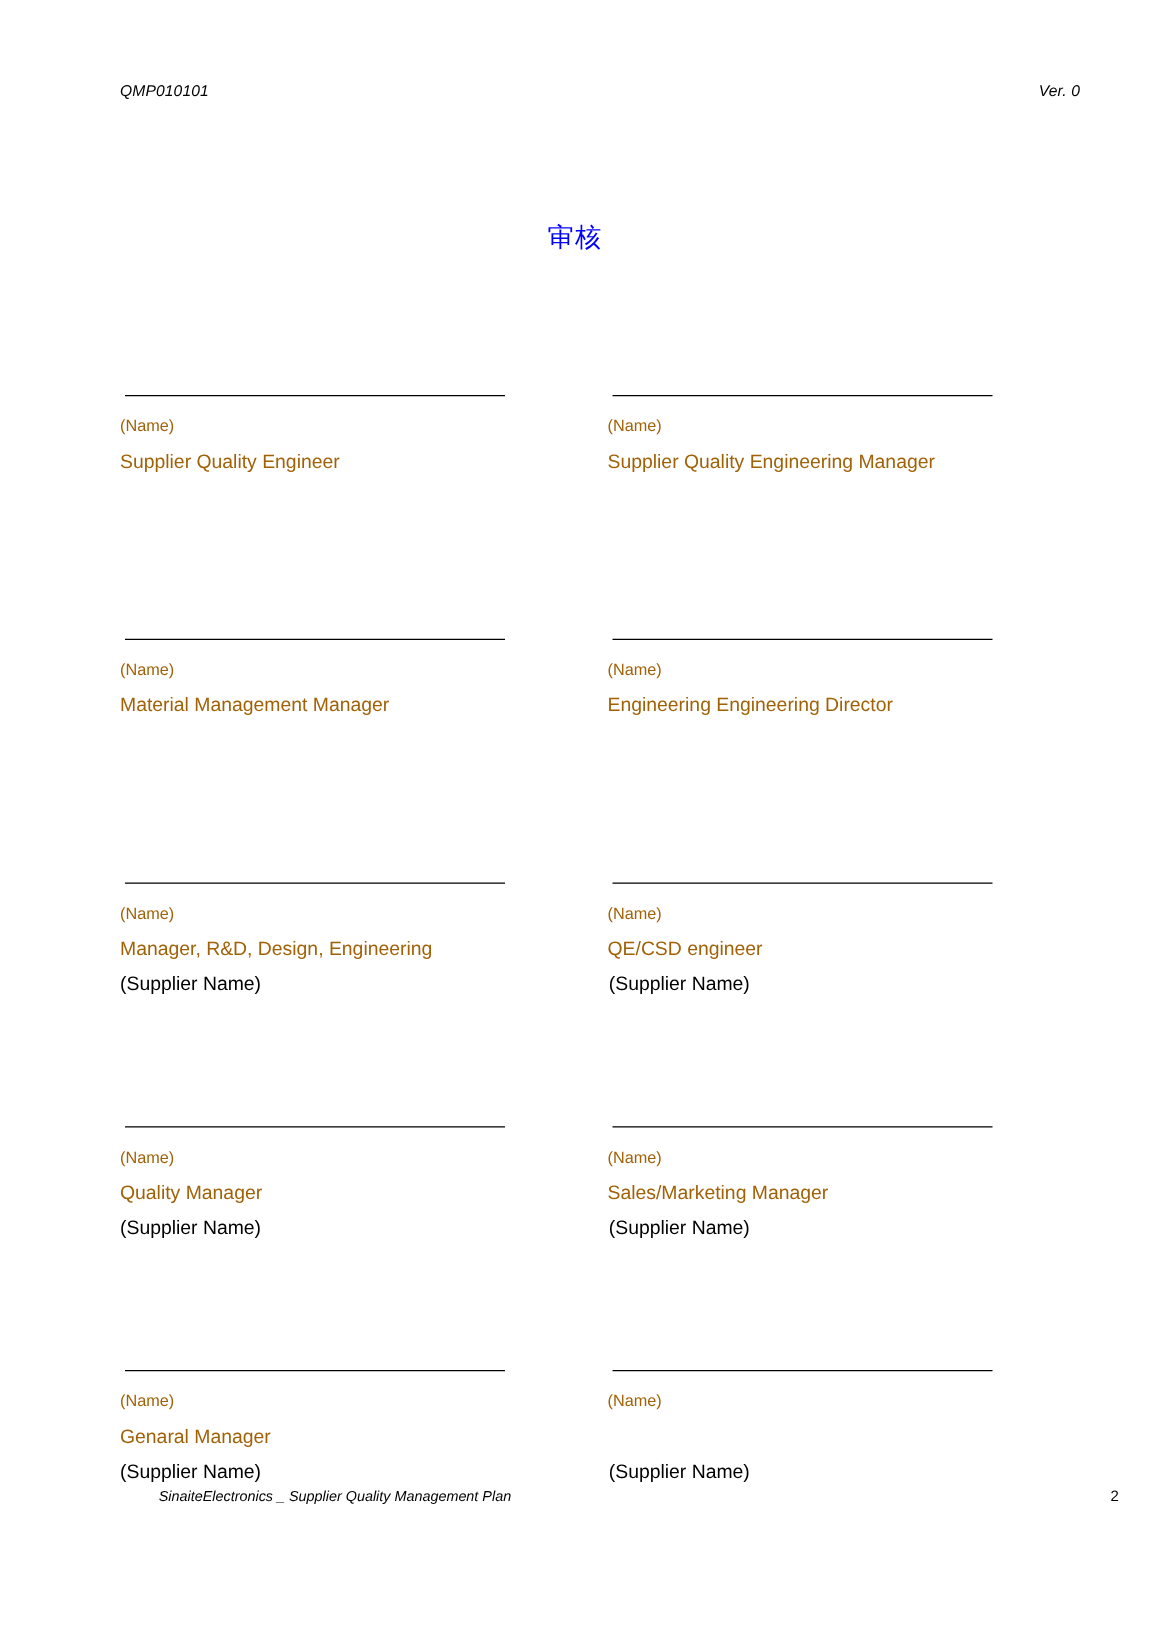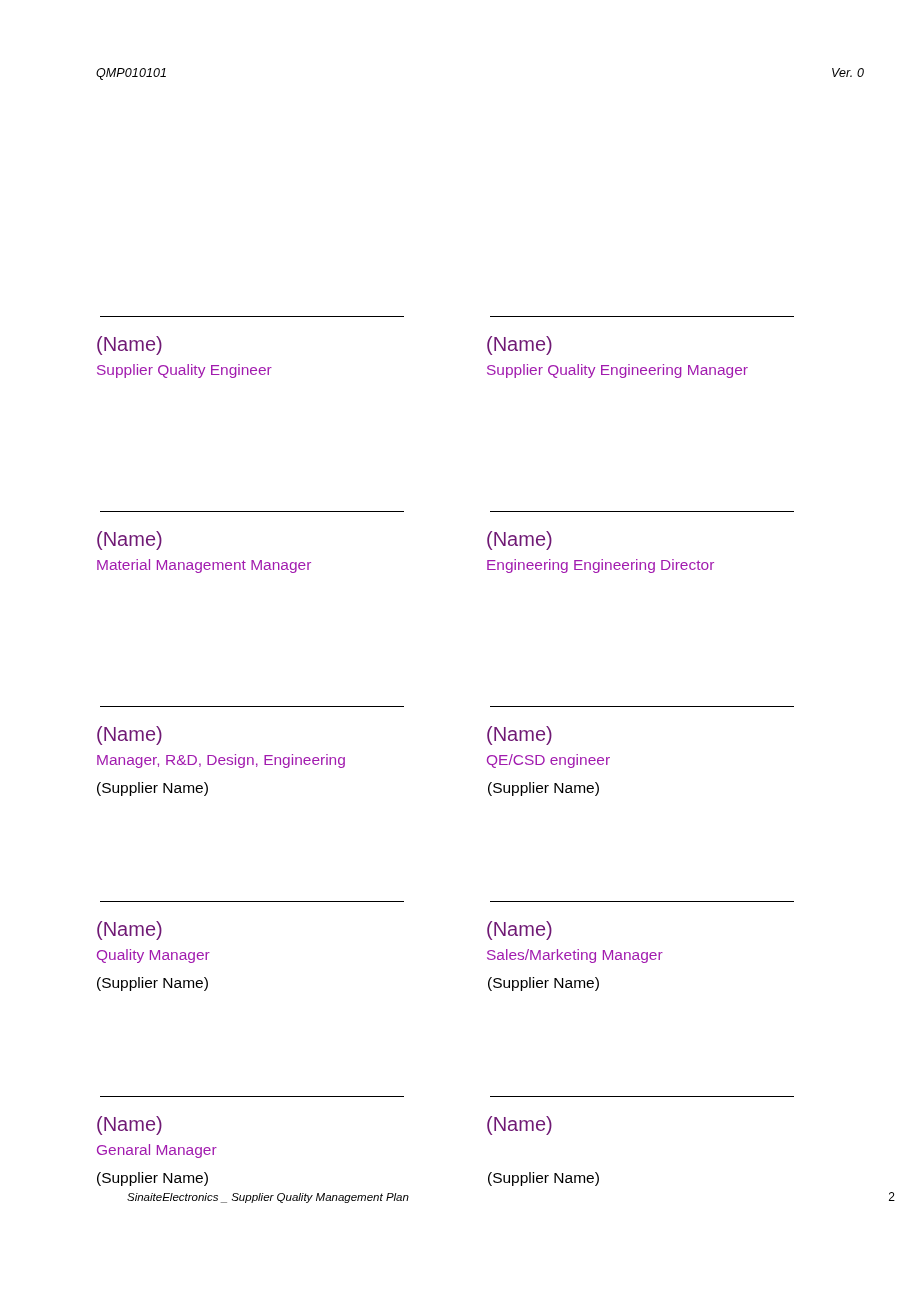--- a/index.html
+++ b/index.html
@@ -72,30 +72,30 @@
     height: 0;
     border-top: 1.6px solid #000000;
   }
   .col-left .sig-rule  { left: 4px;  width: 304px; }
   .col-right .sig-rule { left: 4px;  width: 304px; }
 
   .sig-name {
     position: absolute;
     top: 17px;
     left: 0;
-    font-size: 20px;
-    color: #701a75;
+    font-size: 13px;
+    color: #a16207;
     white-space: nowrap;
   }
   .sig-role {
     position: absolute;
     top: 45px;
     left: 0;
     font-size: 15.5px;
-    color: #a21caf;
+    color: #a16207;
     white-space: nowrap;
   }
   .sig-supplier {
     position: absolute;
     top: 73px;
     left: 0;
     font-size: 15.5px;
     color: #000000;
     white-space: nowrap;
   }
@@ -122,20 +122,21 @@
 </head>
 <body>
 
 <div class="page">
 
   <div class="doc-header">
     <span class="hdr-left">QMP010101</span>
     <span class="hdr-right">Ver. 0</span>
   </div>
 
+  <div class="doc-title">审核</div>
 
   <div class="sig-grid">
       <div class="sig-block col-left" style="top: 312px;">
         <div class="sig-rule"></div>
         <div class="sig-name">(Name)</div>
         <div class="sig-role">Supplier Quality Engineer</div>
       </div>
       <div class="sig-block col-right" style="top: 312px;">
         <div class="sig-rule"></div>
         <div class="sig-name">(Name)</div>

